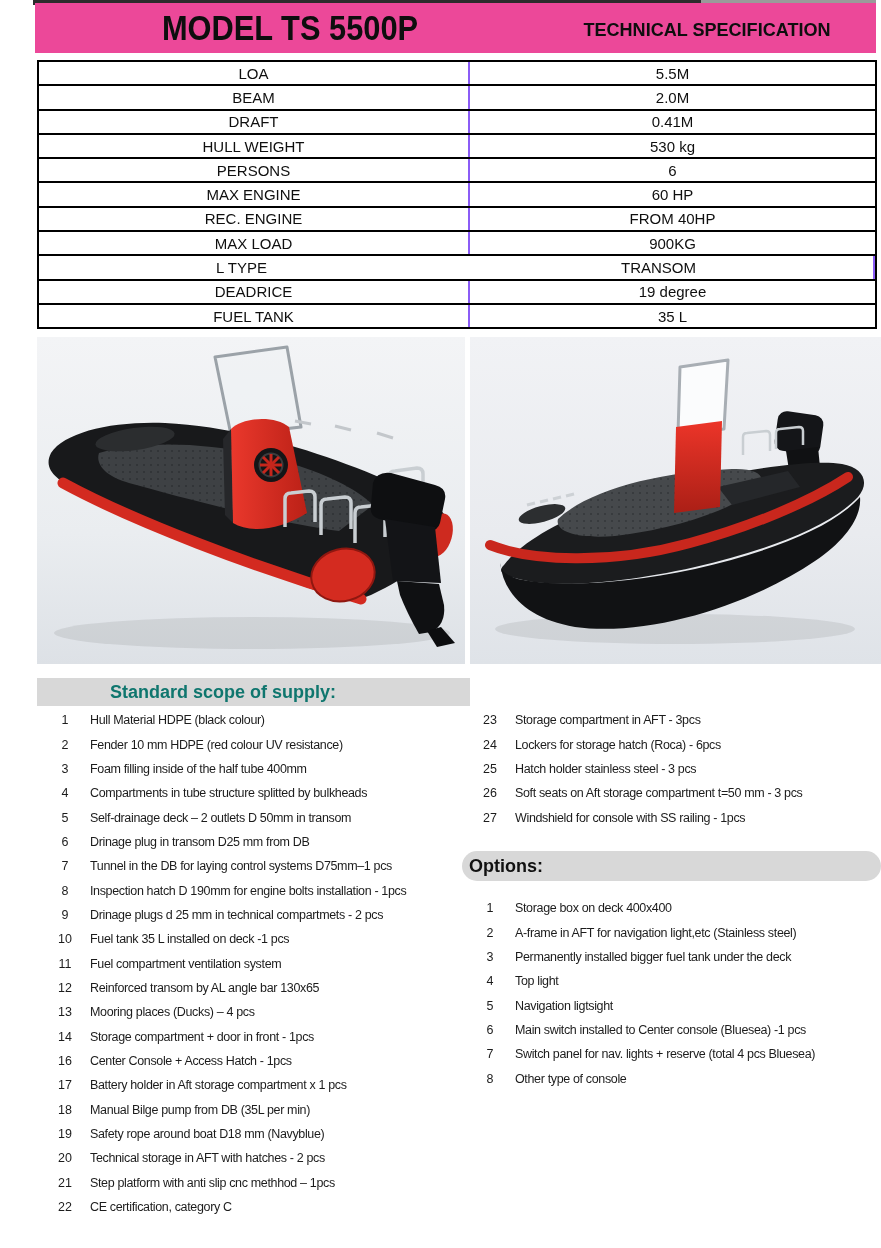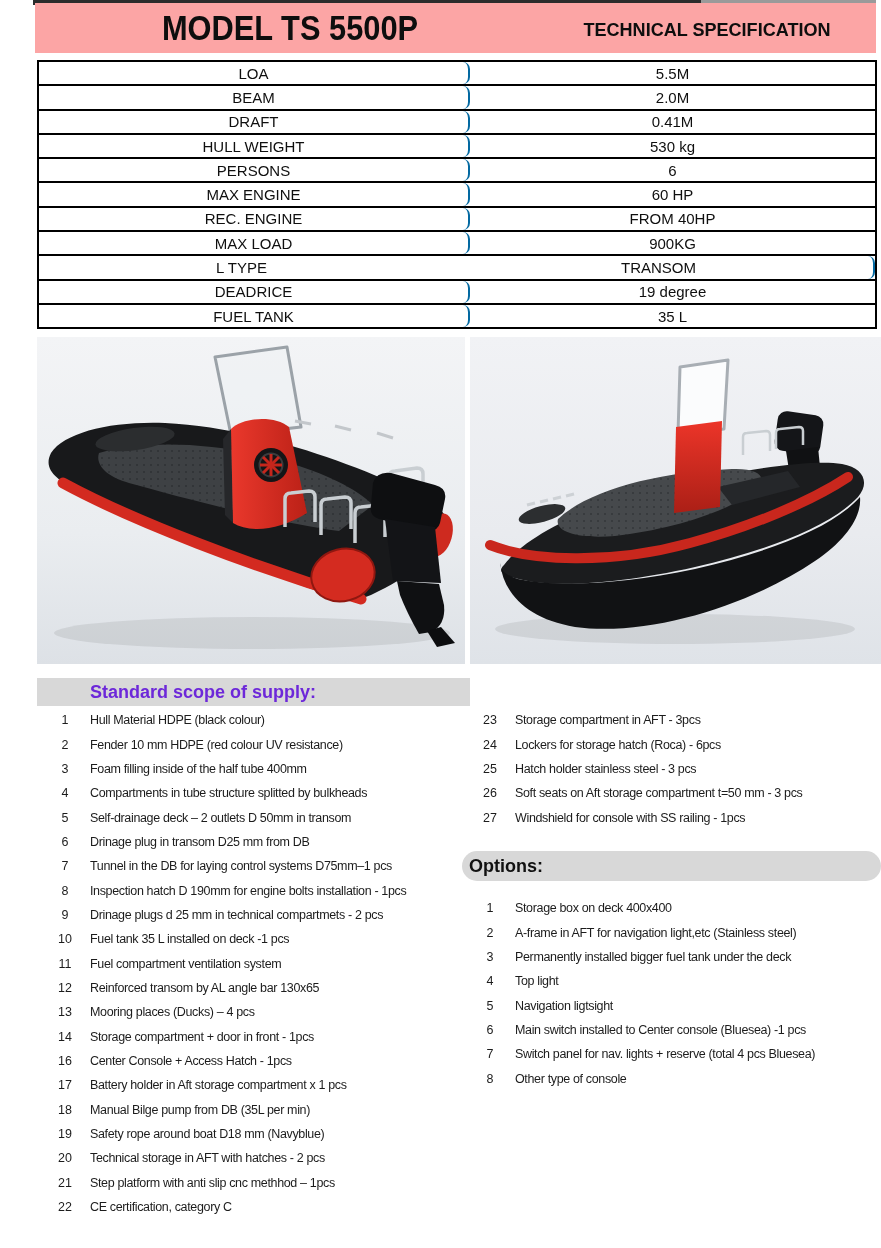--- a/index.html
+++ b/index.html
@@ -4,45 +4,45 @@
 <style>
   html,body{margin:0;padding:0;background:#fff;}
   .page{position:relative;width:881px;height:1248px;background:#ffffff;
         font-family:"Liberation Sans", sans-serif;overflow:hidden;}
 
   
   .topbar-black{position:absolute;left:33px;top:0;width:668px;height:5px;background:#2c2c2c;}
   .topbar-gray{position:absolute;left:701px;top:0;width:175px;height:5px;background:#9a9a9a;}
 
   
-  .header-box{position:absolute;left:35px;top:3px;width:841px;height:50px;background:#fca5a5;}
+  .header-box{position:absolute;left:35px;top:3px;width:841px;height:50px;background:#ec4899;}
   .model-title{position:absolute;left:75px;top:5px;width:360px;text-align:center;
       font-size:35px;font-weight:bold;color:#0e0e0e;transform:scaleX(.88);transform-origin:center;
       white-space:nowrap;}
   .subtitle{position:absolute;left:507px;top:16px;width:330px;text-align:center;
       font-size:19px;font-weight:bold;color:#0e0e0e;transform:scaleX(.95);transform-origin:center;
       white-space:nowrap;}
 
   
   .spec-table{position:absolute;left:37px;top:60px;width:836px;border:2px solid #000;}
   .spec-row{display:flex;height:22.3px;border-bottom:2px solid #000;}
   .spec-row:last-child{border-bottom:none;}
   .spec-cell{display:flex;align-items:center;justify-content:center;font-size:15px;color:#0f0f0f;}
-  .spec-cell.label{width:429px;border-right:2px solid #0369a1;border-radius:7px;}
+  .spec-cell.label{width:429px;border-right:2px solid #8b5cf6;}
   .spec-cell.value{flex:1;}
 
   
   .img-left{position:absolute;left:37px;top:337px;width:428px;height:327px;}
   .img-right{position:absolute;left:470px;top:337px;width:411px;height:327px;}
   .img-left svg,.img-right svg{display:block;}
 
   
   .supply-header{position:absolute;left:37px;top:678px;width:433px;height:28px;
       background:#d8d8d8;display:flex;align-items:center;}
-  .supply-header .t{margin-left:53px;font-size:18px;font-weight:bold;color:#6d28d9;text-align:right;}
+  .supply-header .t{margin-left:73px;font-size:18px;font-weight:bold;color:#0f766e;text-align:right;}
   .options-header{position:absolute;left:462px;top:851px;width:419px;height:30px;
       background:#d8d8d8;display:flex;align-items:center;border-radius:15px;}
   .options-header .t{margin-left:7px;font-size:18px;font-weight:bold;color:#111;}
 
   .supply-list-left{position:absolute;left:37px;top:708px;width:433px;}
   .supply-list-right{position:absolute;left:462px;top:708px;width:419px;}
   .options-list{position:absolute;left:462px;top:896px;width:419px;}
 
   .list-item{display:flex;align-items:center;height:24.35px;color:#1c1c1c;}
   .list-item .num{width:26px;margin-left:15px;text-align:center;font-size:12.5px;flex:none;}

